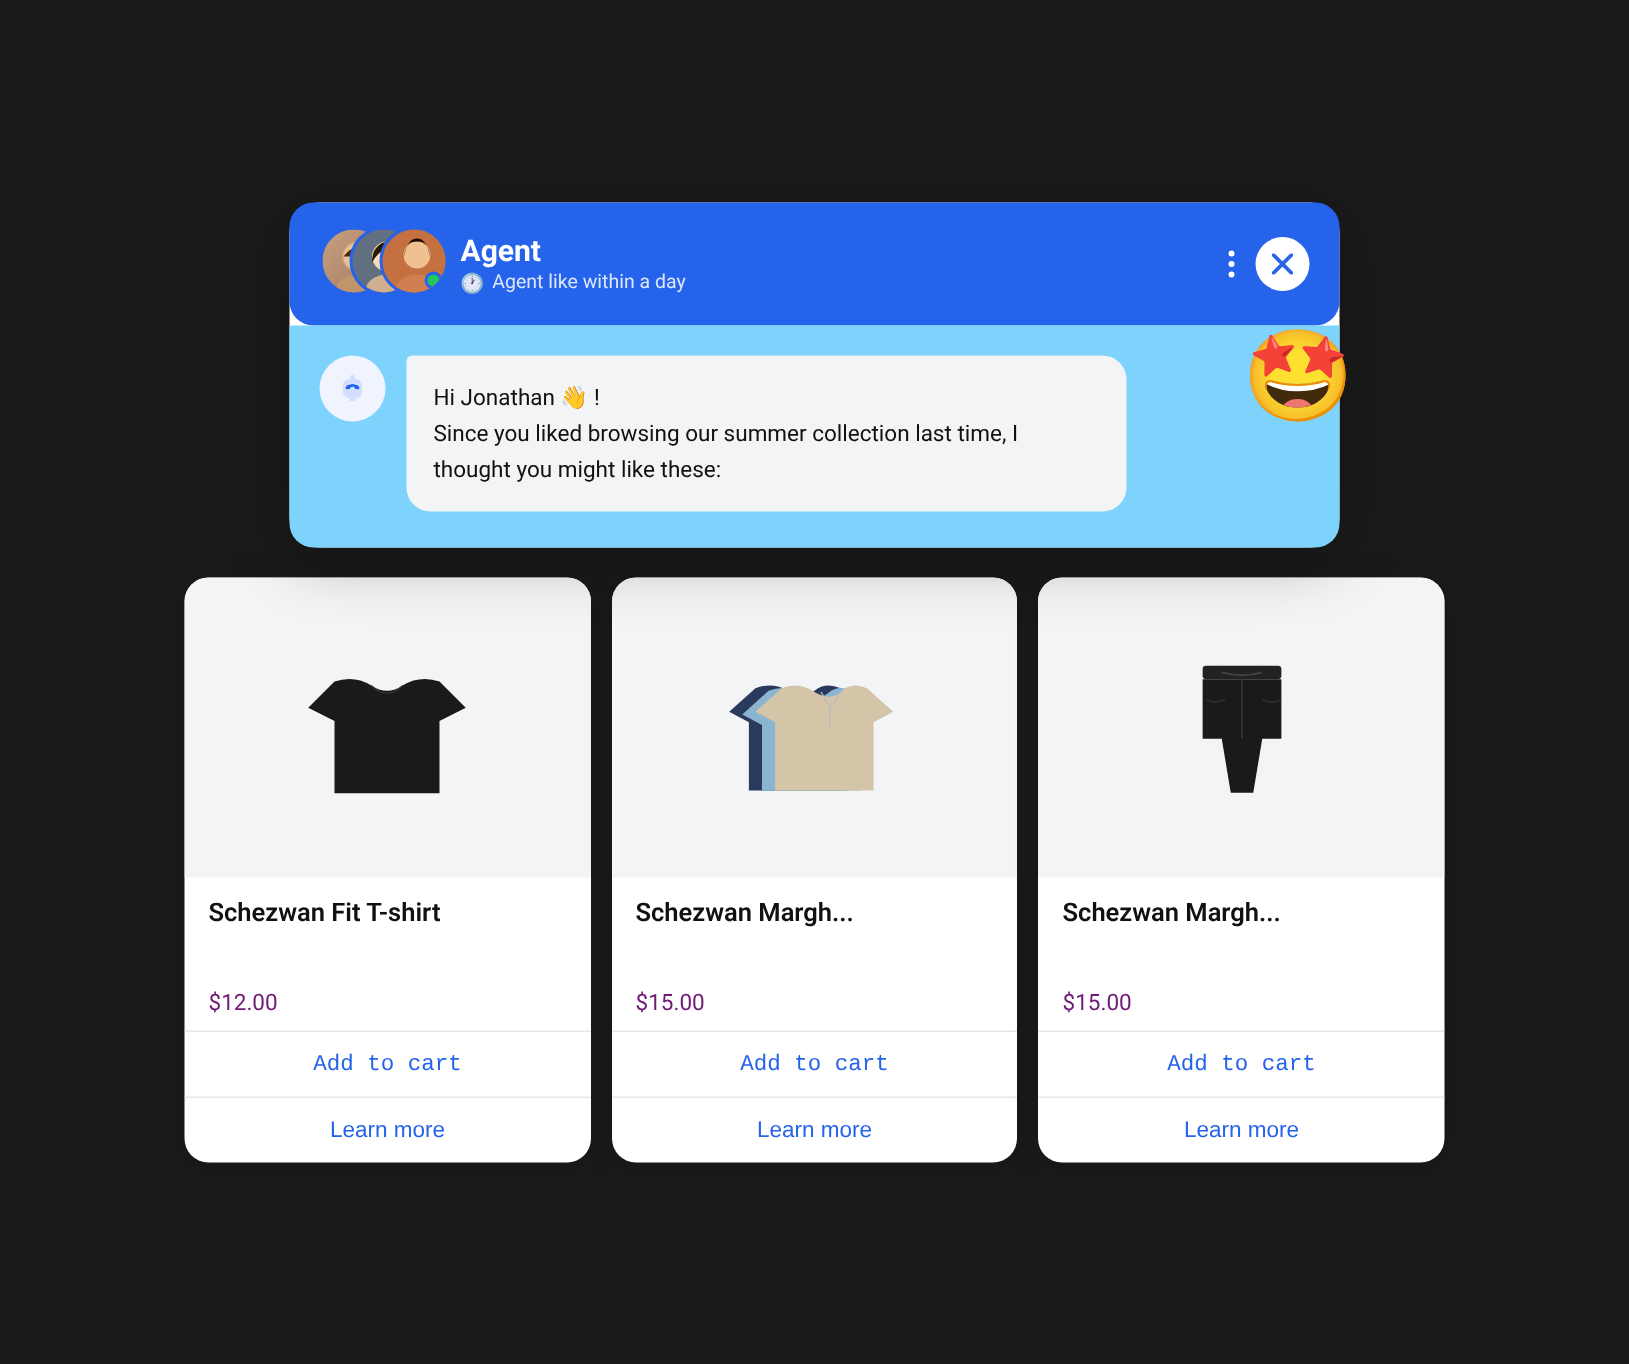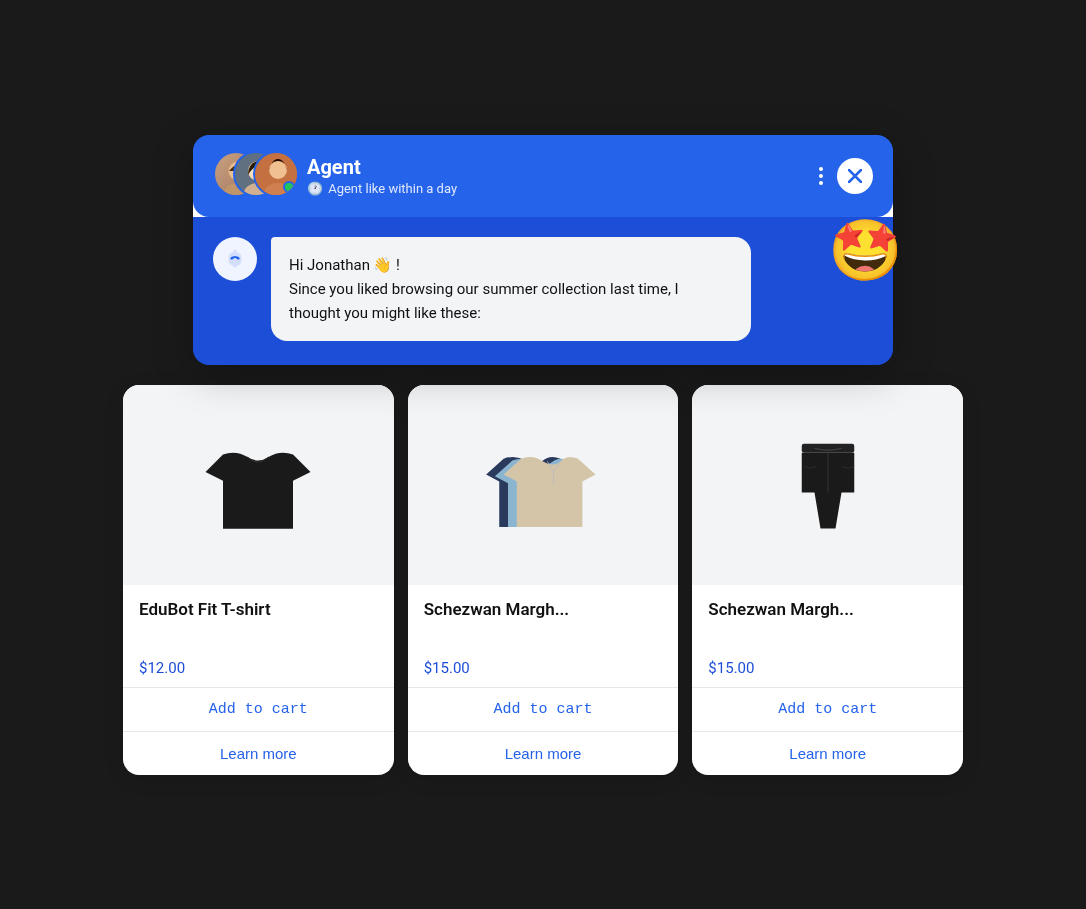--- a/index.html
+++ b/index.html
@@ -119,21 +119,21 @@
       display: flex;
       align-items: center;
       justify-content: center;
       font-size: 16px;
       color: #2563EB;
       font-weight: bold;
     }
     
     .chat-body {
       padding: 20px 20px 24px 20px;
-      background: #1d4ed8;
+      background: #7dd3fc;
       border-radius: 0 0 16px 16px;
     }
     .message-row {
       display: flex;
       align-items: flex-start;
       gap: 14px;
     }
     .bot-icon {
       width: 44px;
       height: 44px;
@@ -196,21 +196,21 @@
       padding: 14px 16px 0 16px;
     }
     .product-name {
       font-size: 17px;
       font-weight: 600;
       color: #111;
       margin-bottom: 4px;
     }
     .product-price {
       font-size: 15px;
-      color: #1d4ed8;
+      color: #701a75;
       margin-bottom: 10px;
       margin-top: 40px;
     }
     .product-actions {
       border-top: 1px solid #e5e7eb;
       display: flex;
       flex-direction: column;
     }
     .action-btn {
       background: none;
@@ -315,21 +315,21 @@
       <div class="product-image-area">
 
         <svg viewBox="0 0 160 160" width="140" height="140" fill="none" xmlns="http://www.w3.org/2000/svg">
 
           <path d="M40 45 L20 65 L40 75 L40 130 L120 130 L120 75 L140 65 L120 45 Q105 40 92 48 Q80 56 68 48 Q55 40 40 45Z" fill="#1a1a1a"></path>
 
           <path d="M68 48 Q80 60 92 48" fill="none" stroke="#333" stroke-width="1"></path>
         </svg>
       </div>
       <div class="product-info">
-        <div class="product-name">EduBot Fit T-shirt</div>
+        <div class="product-name">Schezwan Fit T-shirt</div>
         <div class="product-price">$12.00</div>
       </div>
       <div class="product-actions">
         <button class="action-btn">Add to cart</button>
         <button class="action-btn">Learn more</button>
       </div>
     </div>
 
     <div class="product-card">
       <div class="product-image-area">

